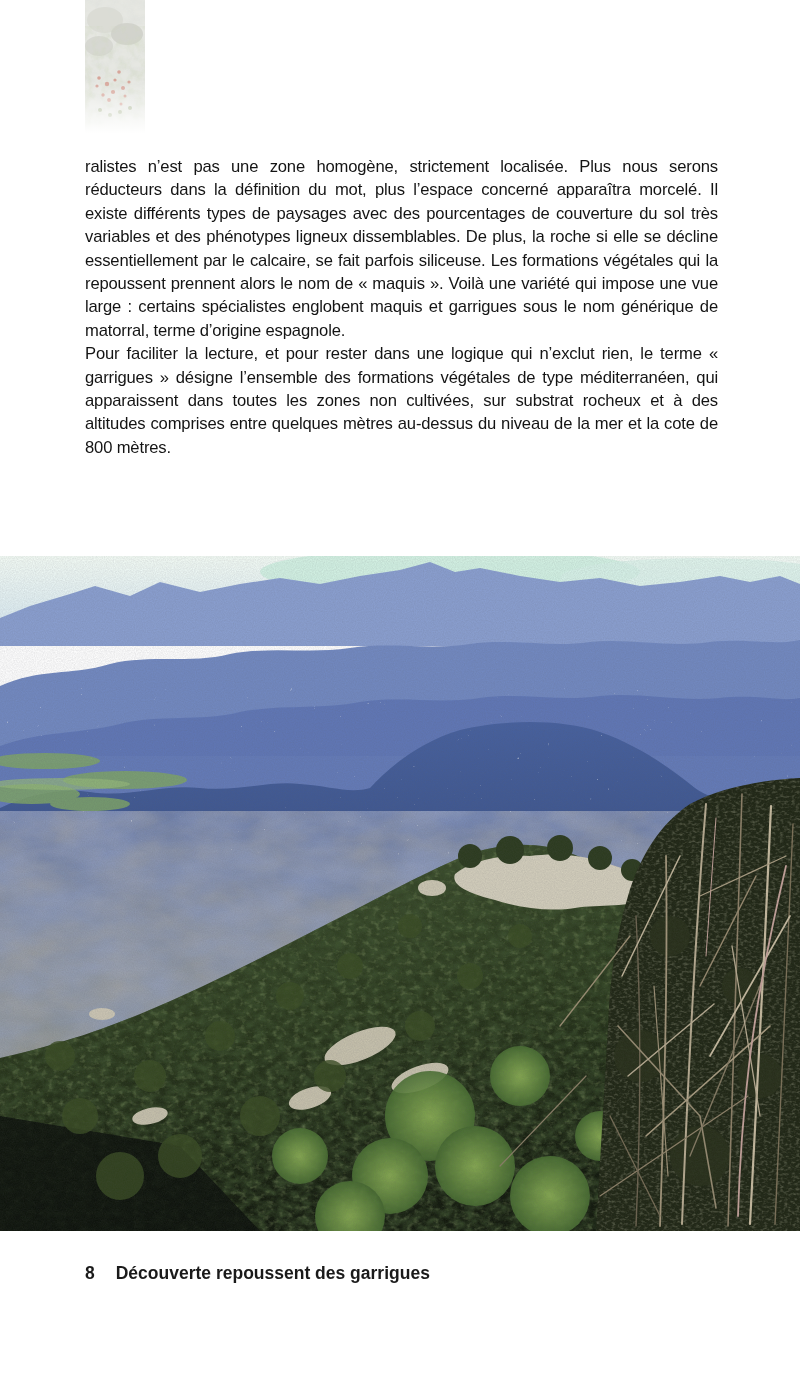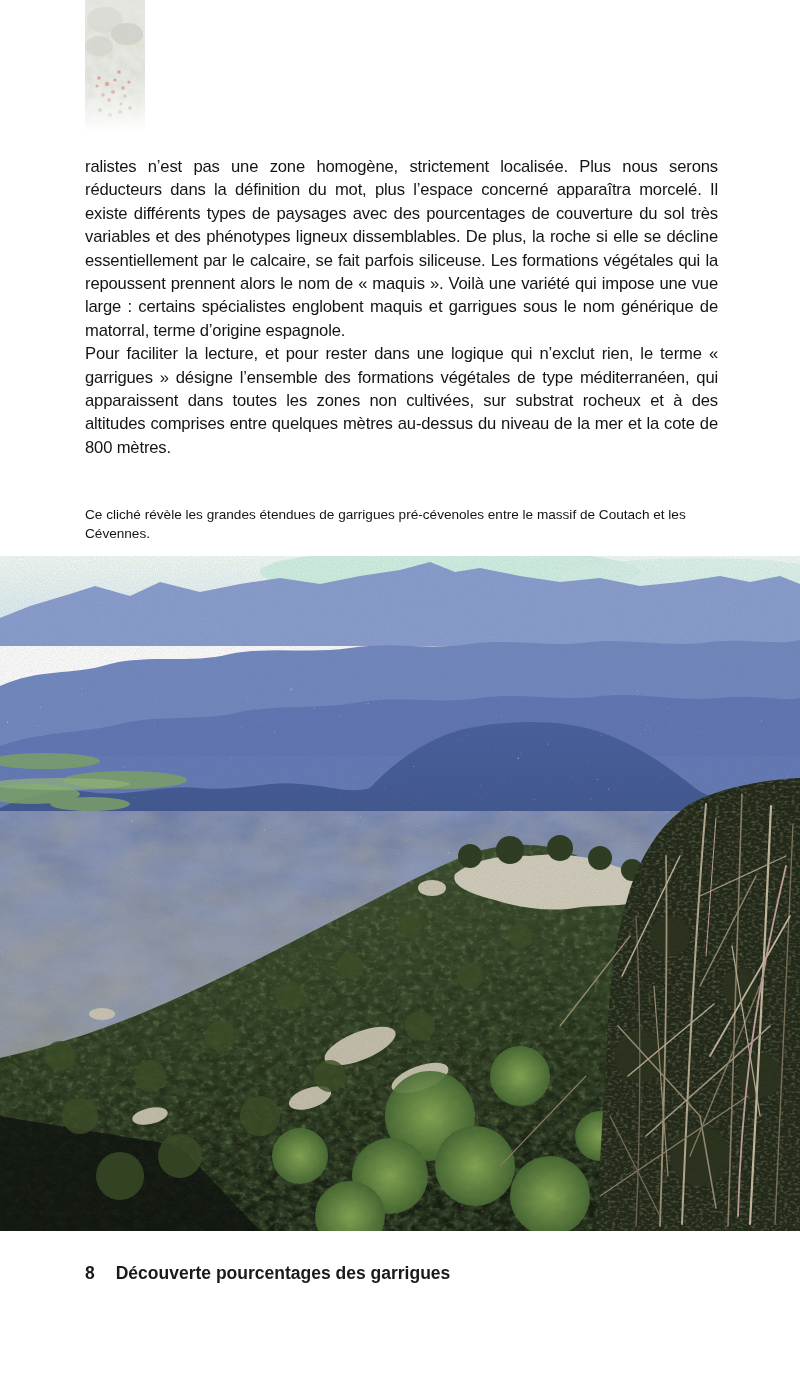--- a/index.html
+++ b/index.html
@@ -101,21 +101,20 @@
       </g>
       <rect width="60" height="145" fill="url(#thumbFade)"></rect>
     </svg>
   </div>
 
   <main class="bodytext">
     <p>ralistes n’est pas une zone homogène, strictement localisée. Plus nous serons réducteurs dans la définition du mot, plus l’espace concerné apparaîtra morcelé. Il existe différents types de paysages avec des pourcentages de couverture du sol très variables et des phénotypes ligneux dissemblables. De plus, la roche si elle se décline essentiellement par le calcaire, se fait parfois siliceuse. Les formations végétales qui la repoussent prennent alors le nom de « maquis ». Voilà une variété qui impose une vue large : certains spécialistes englobent maquis et garrigues sous le nom générique de matorral, terme d’origine espagnole.</p>
     <p>Pour faciliter la lecture, et pour rester dans une logique qui n’exclut rien, le terme « garrigues » désigne l’ensemble des formations végétales de type méditerranéen, qui apparaissent dans toutes les zones non cultivées, sur substrat rocheux et à des altitudes comprises entre quelques mètres au-dessus du niveau de la mer et la cote de 800 mètres.</p>
   </main>
 
-  <p class="caption">Ce cliché révèle les grandes étendues de garrigues pré-cévenoles entre le massif de Coutach et les Cévennes.</p>
 
   <figure class="photo">
     <svg width="800" height="675" viewBox="0 0 800 675">
       <defs>
         <linearGradient id="skyGrad" x1="0" y1="0" x2="0" y2="1">
           <stop offset="0" stop-color="#f4fcf6"></stop>
           <stop offset="1" stop-color="#d7e9f2"></stop>
         </linearGradient>
         <linearGradient id="dGrad" x1="0" y1="0" x2="0" y2="1">
           <stop offset="0" stop-color="#47619f"></stop>
@@ -287,16 +286,16 @@
         <path d="M560,470 L630,380" stroke="#9a8d72" stroke-width="1.3"></path>
         <path d="M500,610 L586,520" stroke="#8a7e66" stroke-width="1.2"></path>
       </g>
 
       <rect x="0" y="0" width="800" height="675" filter="url(#grain)" opacity="0.5"></rect>
     </svg>
   </figure>
 
   <footer class="footer">
     <span>8</span>
-    <span>Découverte pourcentages des garrigues</span>
+    <span>Découverte repoussent des garrigues</span>
   </footer>
 
 </div>
 
 </body></html>

